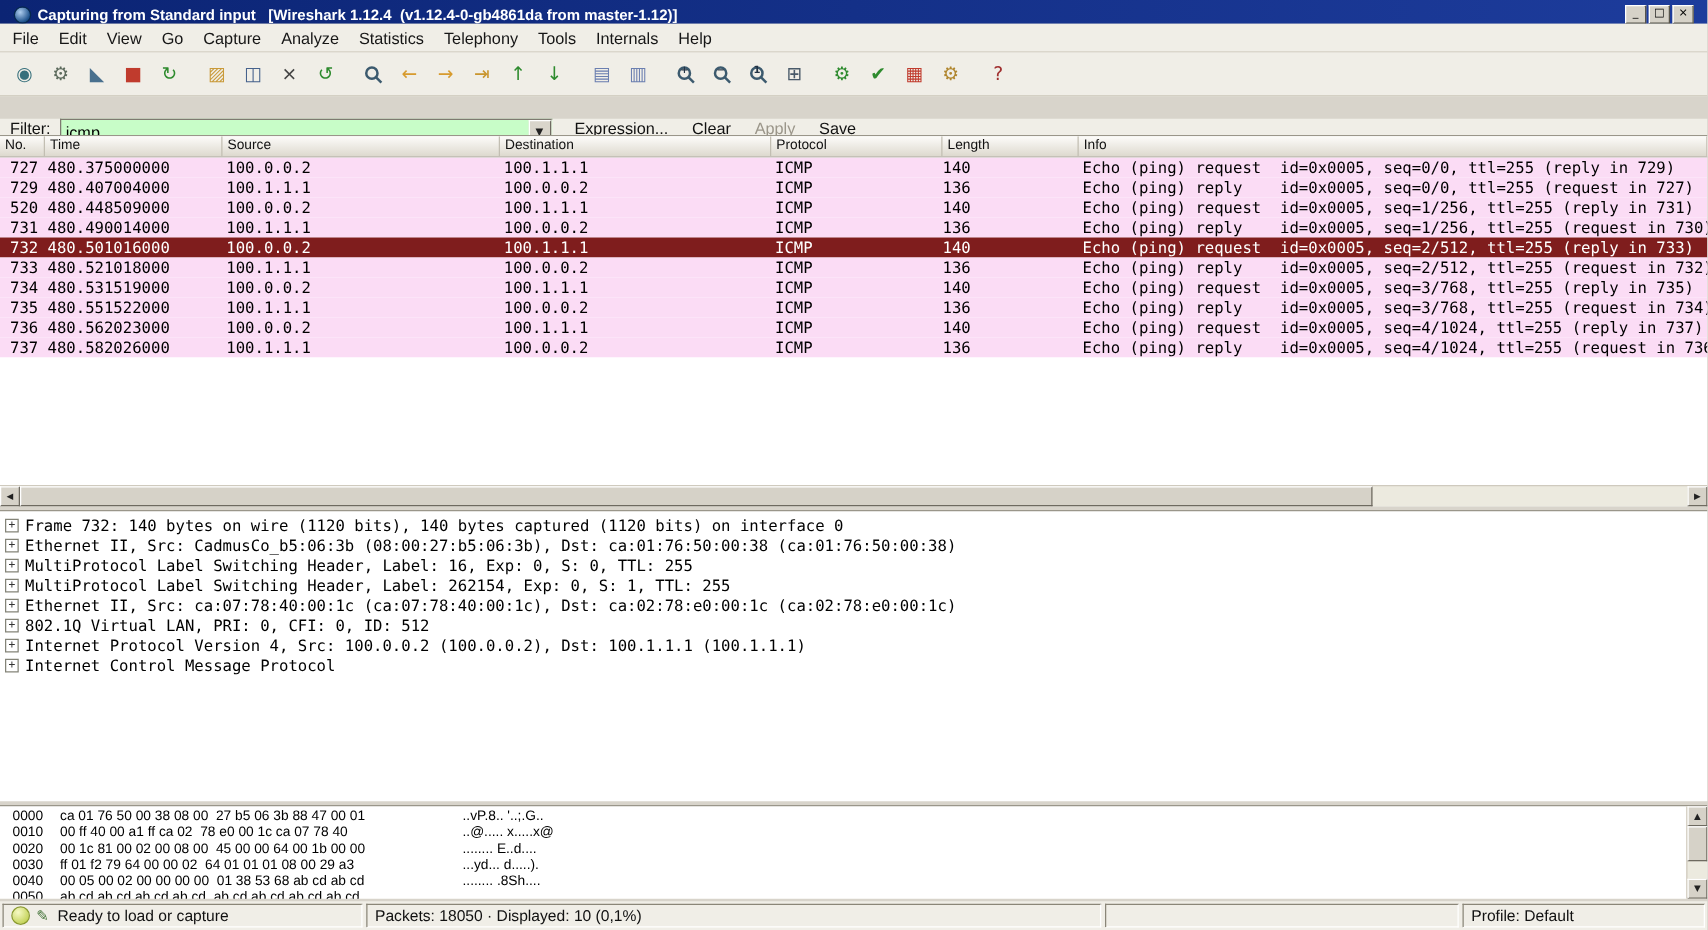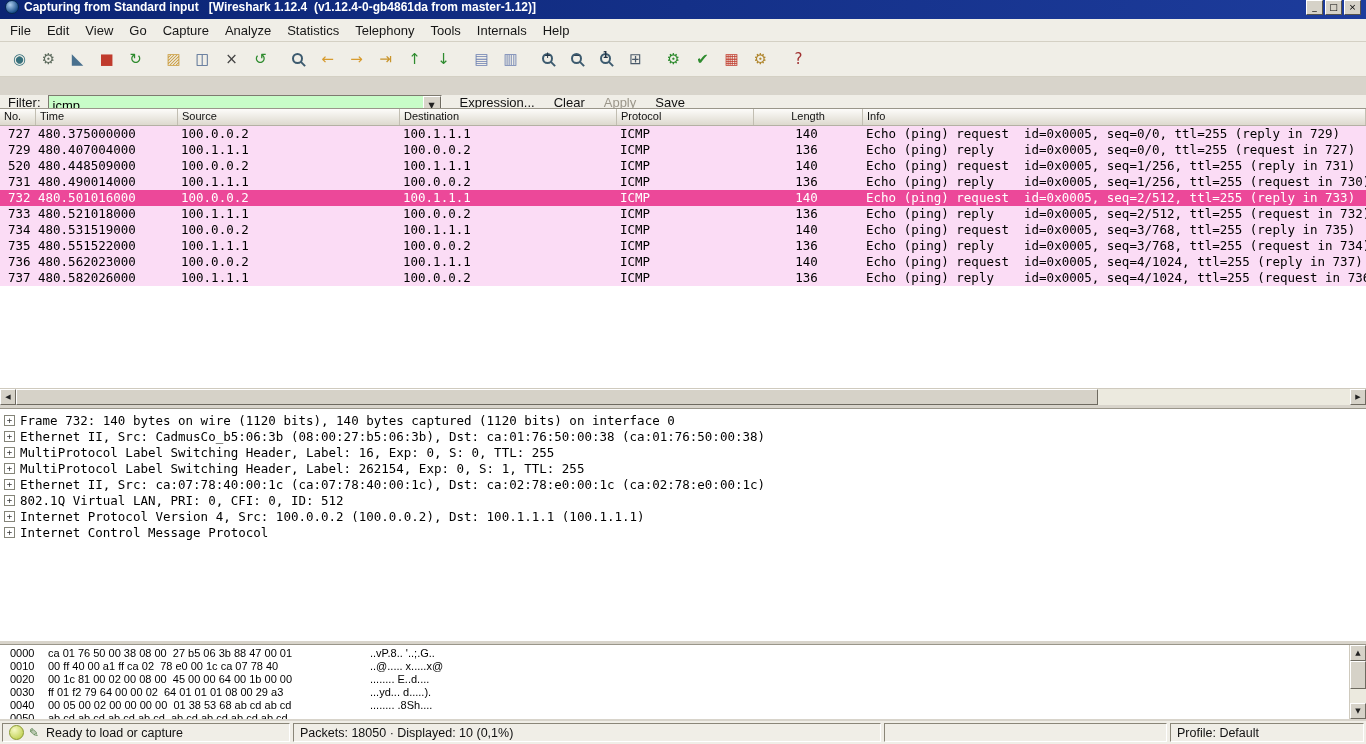--- a/index.html
+++ b/index.html
@@ -2,21 +2,21 @@
 <html><head>
 <meta charset="utf-8">
 <style>
   html,body{margin:0;padding:0}
   body{width:1366px;height:744px;overflow:hidden;position:relative;background:#d8d4cb;
        font-family:"Liberation Sans",sans-serif;-webkit-font-smoothing:antialiased}
   .band{position:absolute;left:0;right:0;box-sizing:border-box}
 
   
   #titlebar{top:0;height:19px;background:linear-gradient(to right,#0b2474,#1d3c9c);
-            display:flex;align-items:flex-start;padding:0 5px}
+            display:flex;align-items:flex-end;padding:0 11px}
   .logo{width:12px;height:12px;border-radius:50%;flex:none;
         background:radial-gradient(circle at 35% 32%,#aecdee,#1b4f8a 72%);border:1px solid #06284e}
   .title-text{color:#fff;font-weight:bold;font-size:12px;white-space:pre;flex:1;margin-left:5px;
               overflow:hidden}
   .win-btn{width:17px;height:15px;margin-left:2px;flex:none;background:#d6d2c8;cursor:default;
            border:1px solid;border-color:#ffffff #57544b #57544b #ffffff;
            font-size:9px;line-height:11px;text-align:center;color:#000;padding:0;
            font-family:"DejaVu Sans",sans-serif}
 
   
@@ -57,28 +57,28 @@
 
   
   #packetlist{top:108px;height:297px;background:#fff;border-top:1px solid #9a968a}
   .pl-header{height:16px;display:flex;background:linear-gradient(#fdfcfa,#ddd9ce);
              border-bottom:1px solid #b4b0a4;overflow:hidden}
   .pl-header .cell{font-size:11px;line-height:15px;padding-left:4px;border-right:1px solid #c2beb2;
                    color:#111;overflow:hidden;white-space:nowrap;box-sizing:border-box;flex:none}
   .pl-rows{height:160px;overflow:hidden}
   .pl-row{height:16px;display:flex;background:#fbdcf5;color:#000;
           font-family:"DejaVu Sans Mono",monospace;font-size:12.5px;line-height:16px;white-space:pre}
-  .pl-row.selected{background:#ec4899;color:#fff}
+  .pl-row.selected{background:#7f1d1d;color:#fff}
   .pl-row .cell{overflow:hidden;box-sizing:border-box;flex:none}
   .c-no{width:36px;padding-left:8px}
   .c-time{width:142px;padding-left:2px}
   .c-src{width:222px;padding-left:3px}
   .c-dst{width:217px;padding-left:3px}
   .c-proto{width:137px;padding-left:3px}
-  .c-len{width:109px;text-align:center;padding-right:4px}
+  .c-len{width:109px;text-align:left;padding-right:4px}
   .c-info{flex:1 1 auto !important;padding-left:3px}
 
   
   .hscroll{position:absolute;bottom:0;left:0;right:0;height:16px;background:#eceadf;
            border-top:1px solid #cfcabe;display:flex}
   .sb-btn{width:16px;height:16px;flex:none;background:#d6d2c8;padding:0;
           border:1px solid;border-color:#fff #6e6a60 #6e6a60 #fff;
           display:flex;align-items:center;justify-content:center}
   .sb-btn span{font-size:7px;color:#222;font-family:"DejaVu Sans",sans-serif}
   .sb-thumb{width:1080px;flex:none;background:#d6d2c8;

